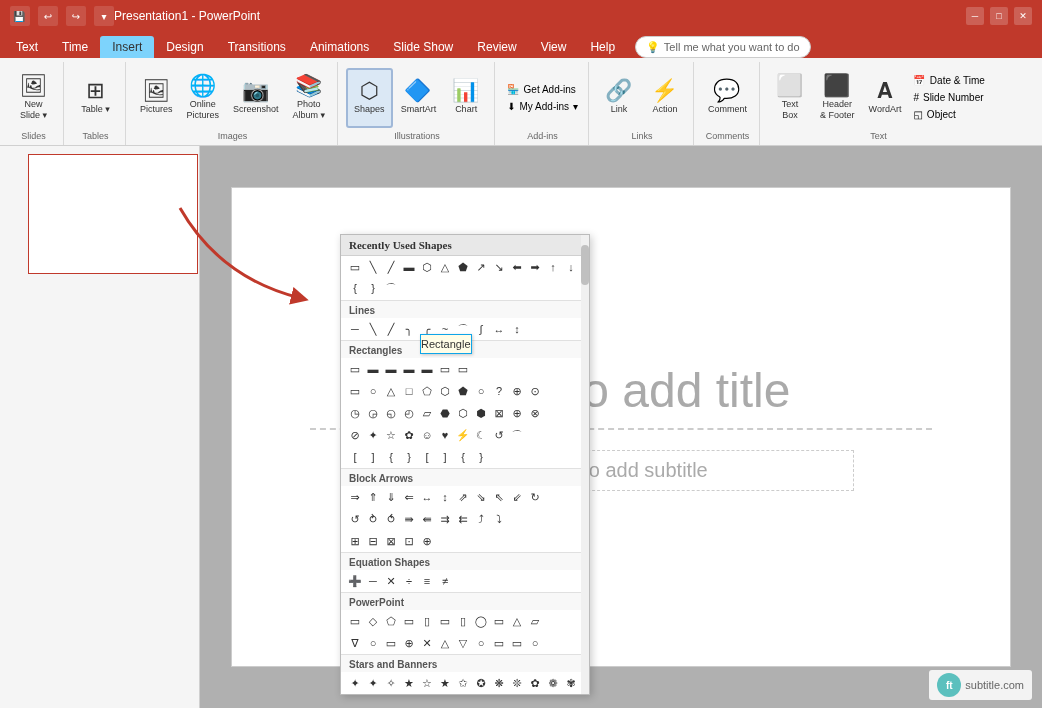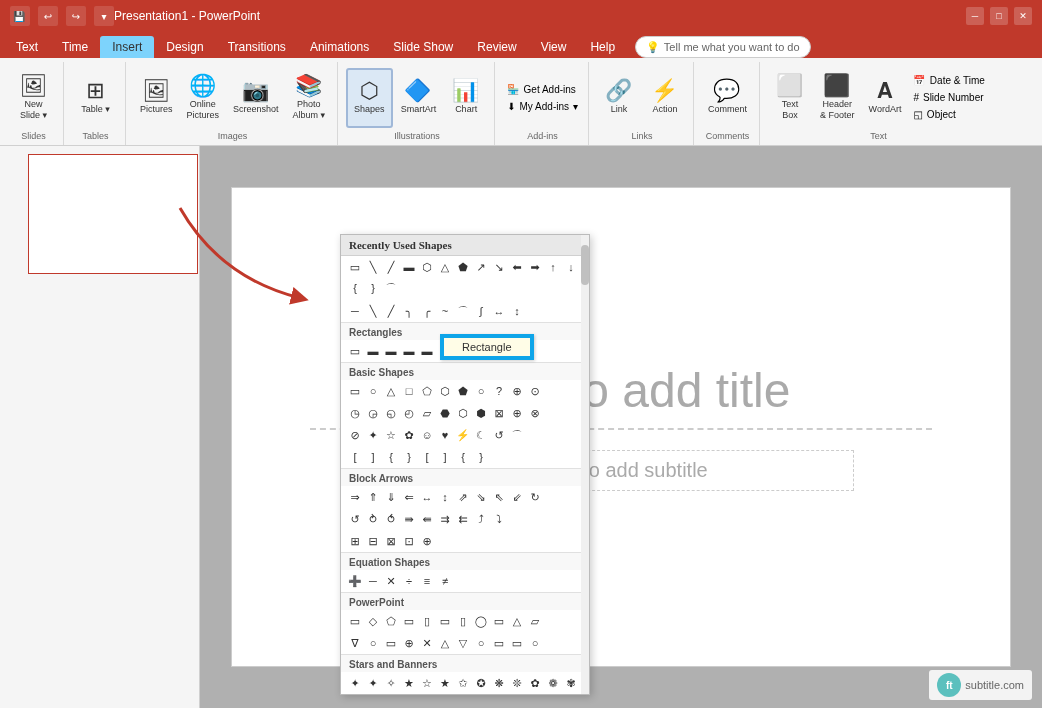--- a/index.html
+++ b/index.html
@@ -251,29 +251,28 @@
       background: #c0c0c0;
       border-radius: 4px;
       position: absolute;
       top: 10px;
     }
 
     
     .tooltip {
       position: absolute;
       background: #fffde7;
-      border: 4px solid #0ea5e9;
-      padding: 3px 18px;
+      border: 1px solid #0ea5e9;
+      padding: 3px 0;
       font-size: 11px;
       color: #333;
       z-index: 200;
       top: 188px;
       left: 420px;
       box-shadow: 1px 1px 3px rgba(0,0,0,0.2);
-      margin-left: 20px;
     }
 
     
     .watermark {
       position: absolute;
       bottom: 8px;
       right: 10px;
       background: rgba(255,255,255,0.85);
       padding: 3px 8px;
       font-size: 11px;
@@ -514,20 +513,21 @@
       <div class="shape-item">↓</div>
     </div>
     <div style="padding: 2px 6px 4px;">
       <div class="shapes-row" style="padding:0">
         <div class="shape-item">{</div>
         <div class="shape-item">}</div>
         <div class="shape-item">⌒</div>
       </div>
     </div>
 
+    <div class="shapes-section-label">Lines</div>
     <div class="shapes-row">
       <div class="shape-item">─</div>
       <div class="shape-item">╲</div>
       <div class="shape-item">╱</div>
       <div class="shape-item">╮</div>
       <div class="shape-item">╭</div>
       <div class="shape-item">~</div>
       <div class="shape-item">⌒</div>
       <div class="shape-item">∫</div>
       <div class="shape-item">↔</div>
@@ -538,21 +538,20 @@
     <div class="shapes-row">
       <div class="shape-item">▭</div>
       <div class="shape-item">▬</div>
       <div class="shape-item">▬</div>
       <div class="shape-item">▬</div>
       <div class="shape-item">▬</div>
       <div class="shape-item">▭</div>
       <div class="shape-item">▭</div>
     </div>
 
-    <div class="shapes-section-label">Basic Shapes</div>
     <div class="shapes-row">
       <div class="shape-item">▭</div>
       <div class="shape-item">○</div>
       <div class="shape-item">△</div>
       <div class="shape-item">□</div>
       <div class="shape-item">⬠</div>
       <div class="shape-item">⬡</div>
       <div class="shape-item">⬟</div>
       <div class="shape-item">○</div>
       <div class="shape-item">?</div>

